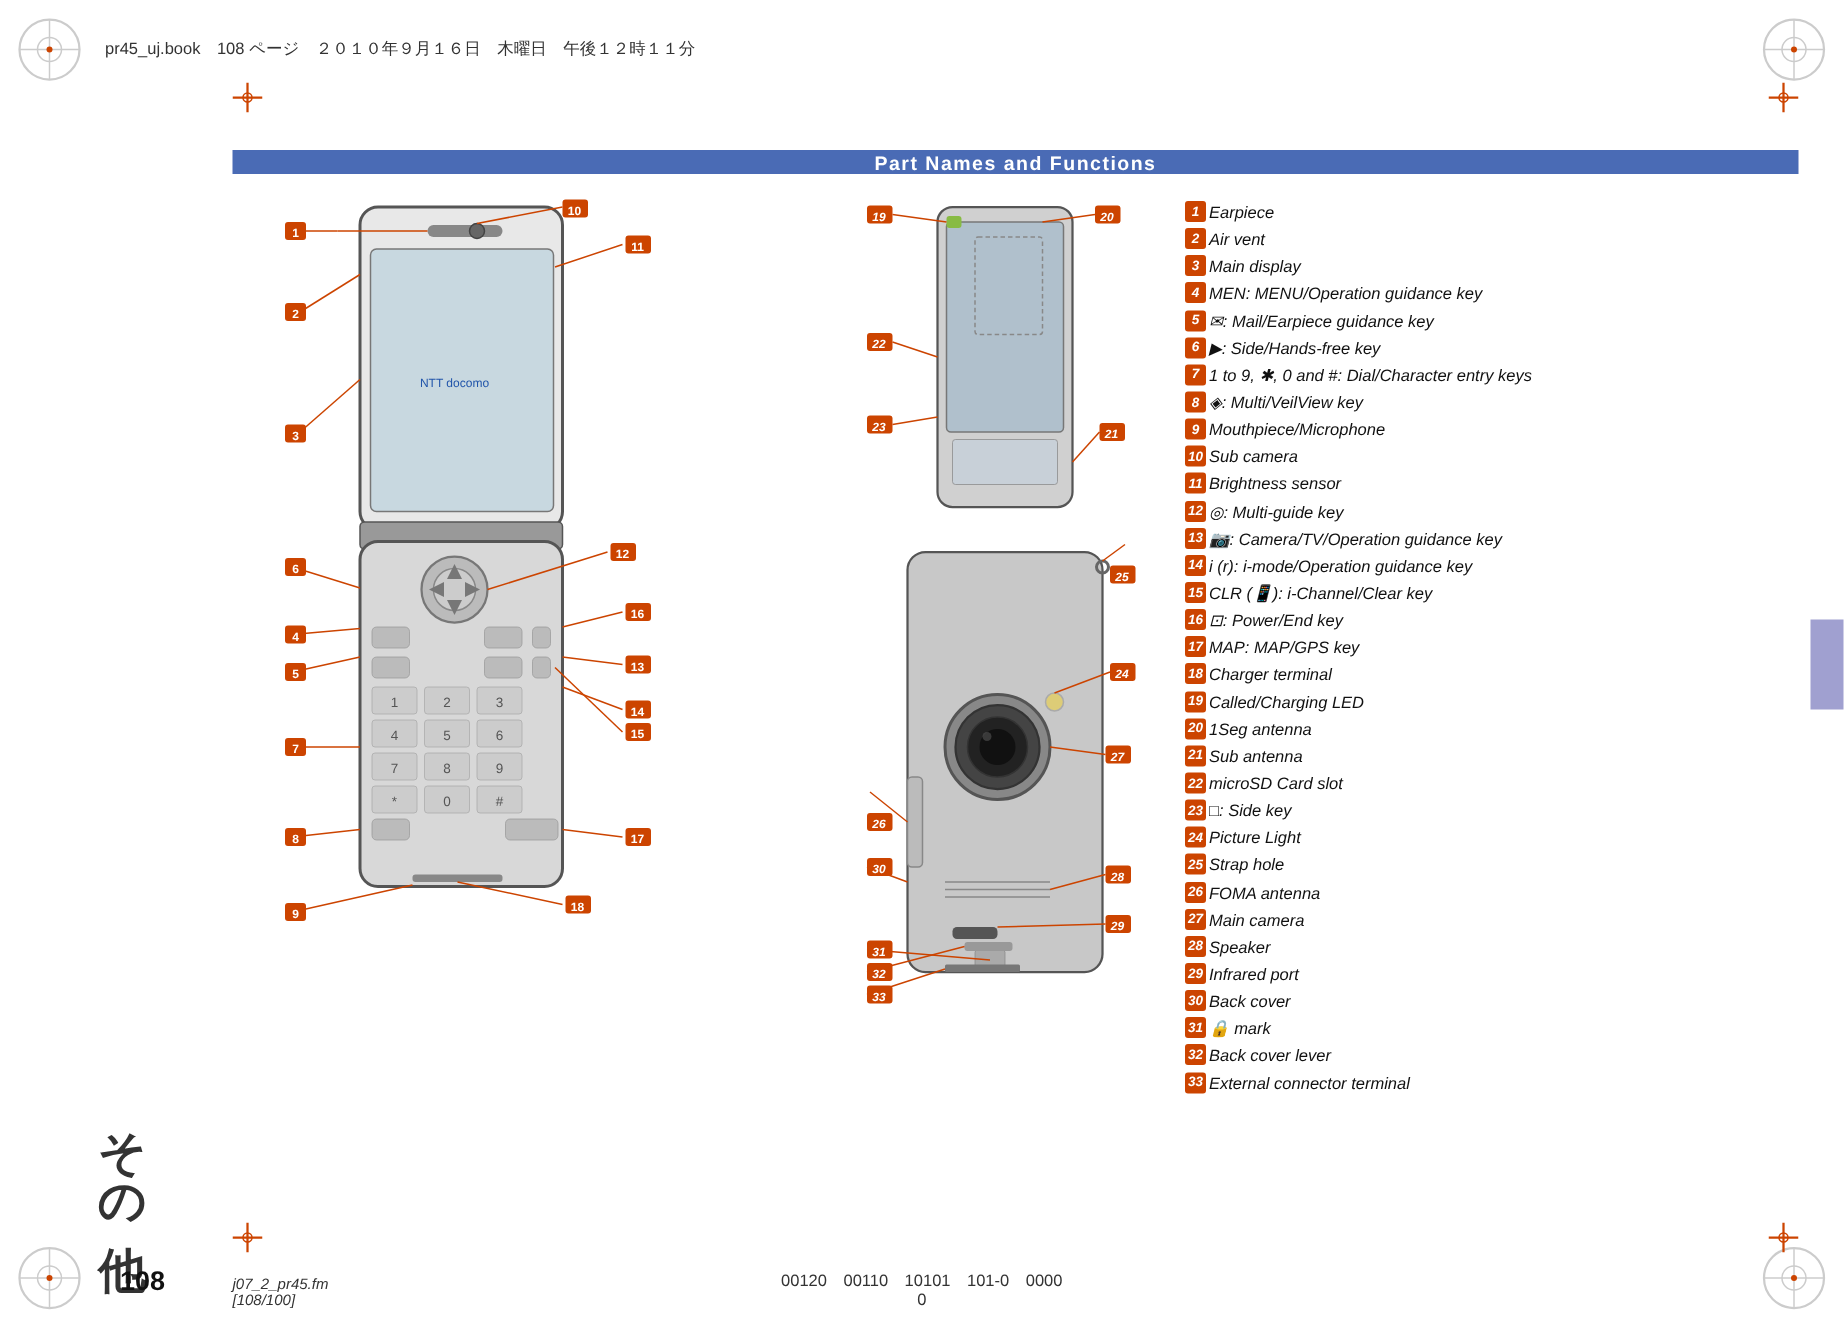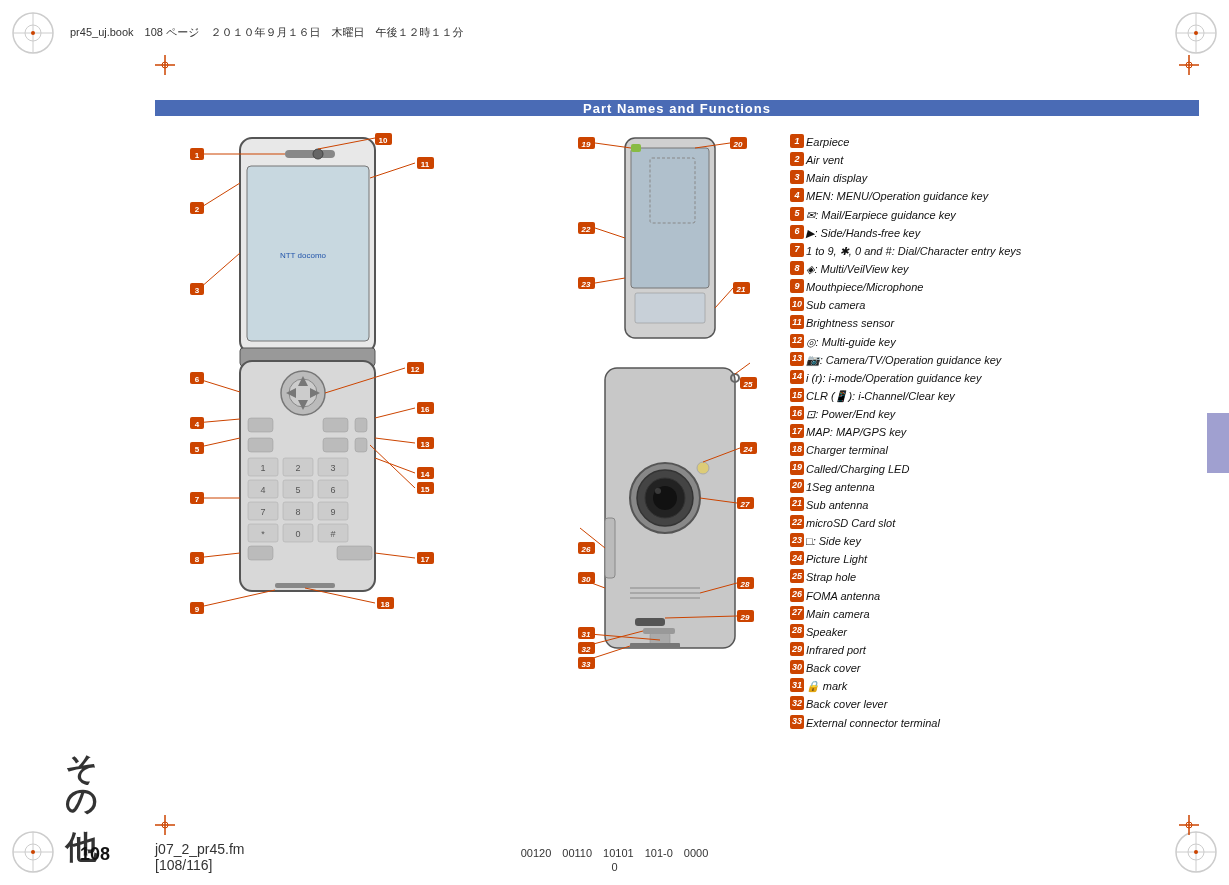--- a/index.html
+++ b/index.html
@@ -138,22 +138,23 @@
       font-size: 32px;
       color: #333;
       font-weight: bold;
     }
 
     
     .bottom-left {
       position: absolute;
       bottom: 12px;
       left: 155px;
-      font-size: 14px;
+      font-size: 10px;
       color: #333;
+      font-style: italic;
     }
 
     .bottom-center {
       position: absolute;
       bottom: 12px;
       left: 50%;
       transform: translateX(-50%);
       font-size: 11px;
       color: #333;
       text-align: center;
@@ -649,21 +650,21 @@
           <span class="label"> External connector terminal</span>
         </div>
       </div>
   </div>
 </div>
 
 <div class="page-number">108</div>
 
 <div class="bottom-left">
   <div>j07_2_pr45.fm</div>
-  <div>[108/116]</div>
+  <div>[108/100]</div>
 </div>
 
 <div class="bottom-center">
   <div>00120　00110　10101　101-0　0000</div>
   <div style="text-align:center;">0</div>
 </div>
 
 <div style="position:absolute;bottom:50px;left:155px;width:20px;height:20px;">
   <svg width="20" height="20">
       <line x1="10" y1="0" x2="10" y2="20" stroke="#cc4400" stroke-width="1.5"></line>

